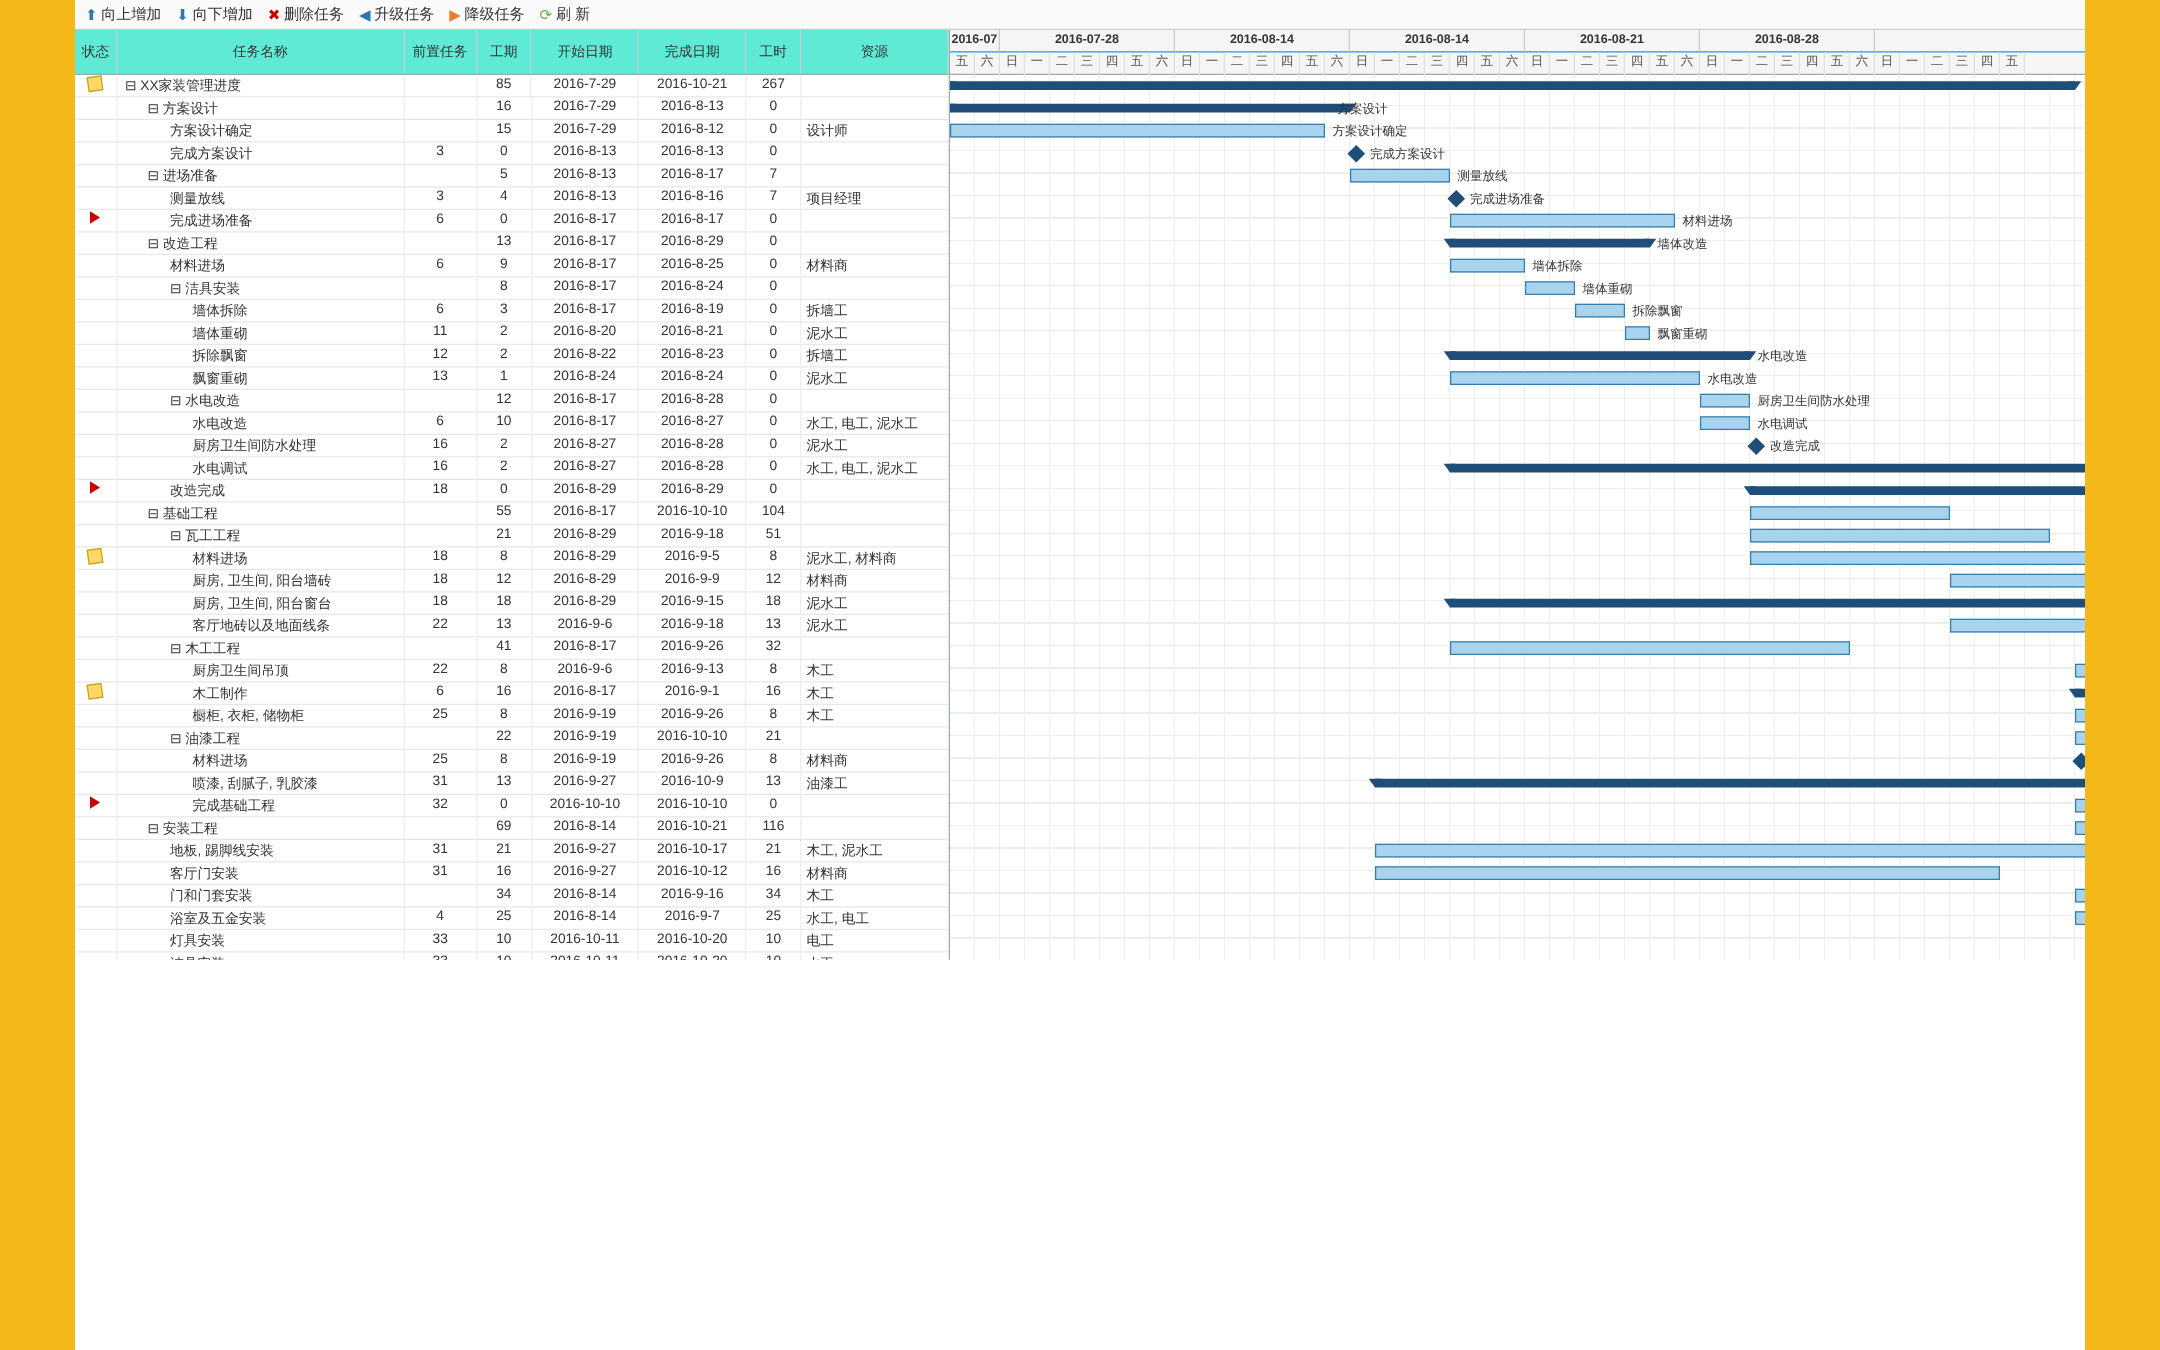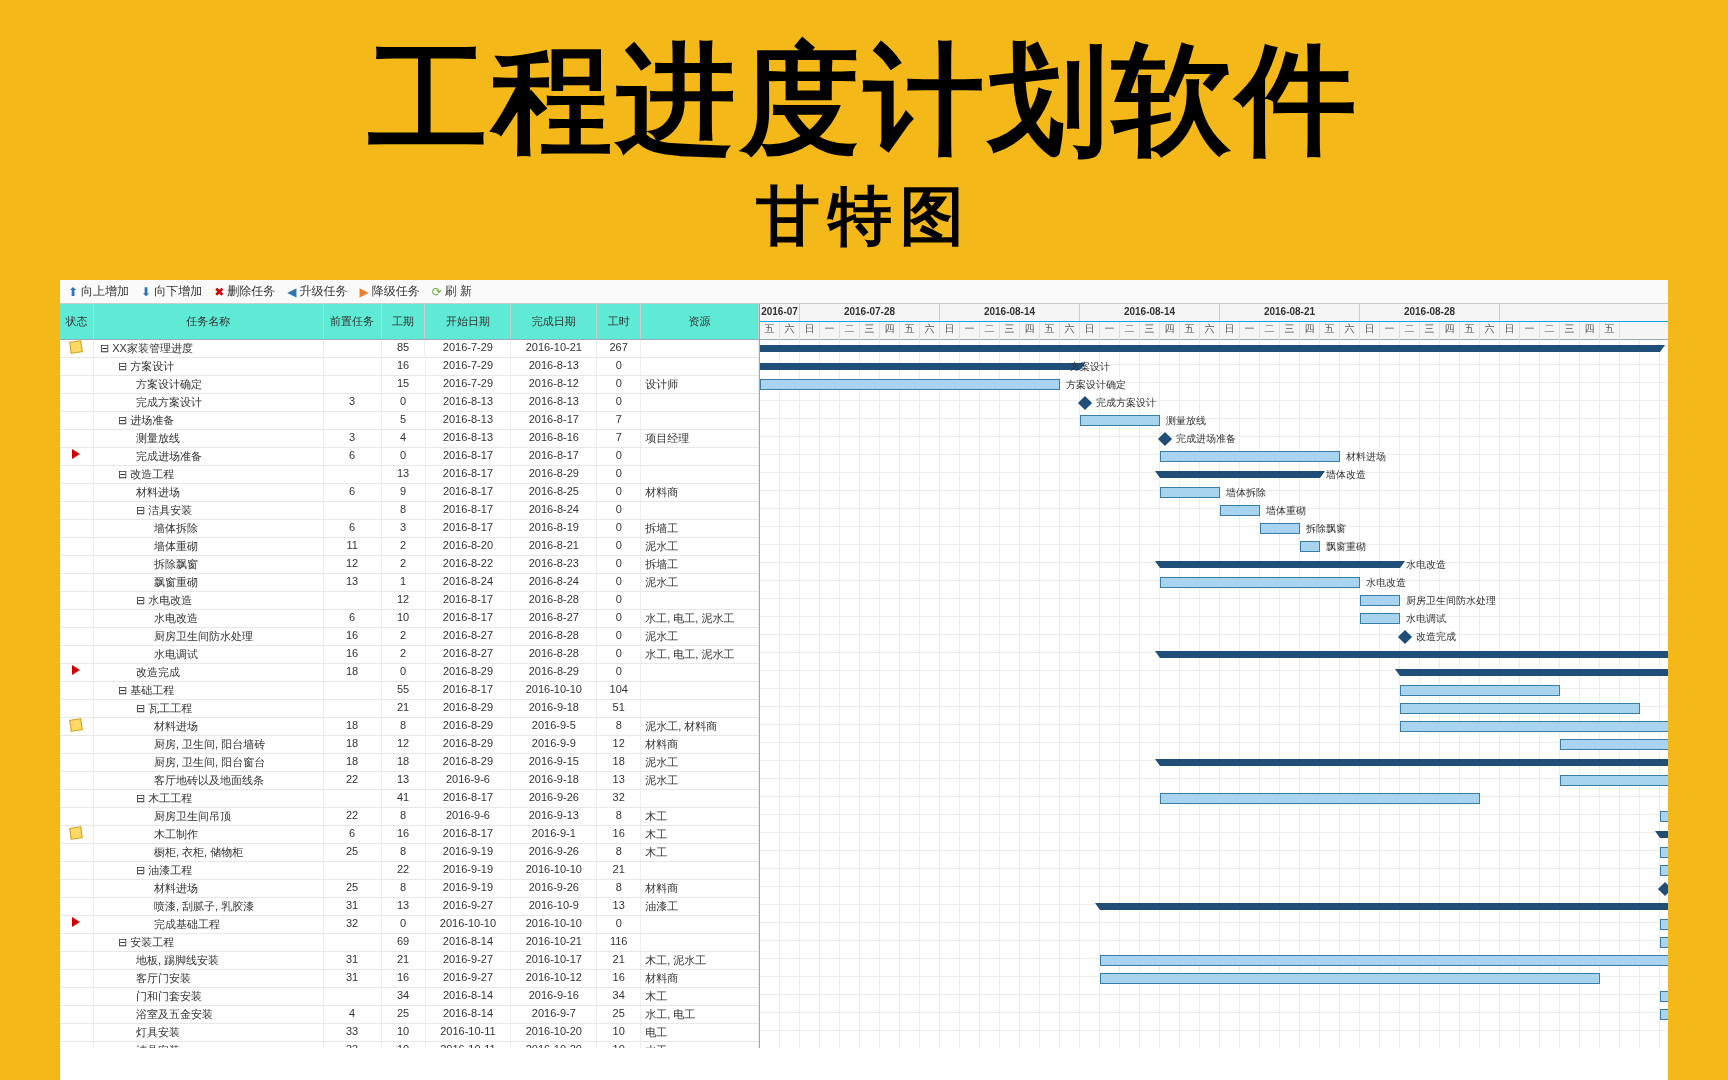--- a/index.html
+++ b/index.html
@@ -57,24 +57,20 @@
 .gbar.summary::before, .gbar.summary::after { content: ''; position: absolute; top: 0; width: 0; height: 0; border-top: 7px solid #1f4e79; border-left: 5px solid transparent; border-right: 5px solid transparent; }
 .gbar.summary::before { left: -5px; }
 .gbar.summary::after { right: -5px; }
 .gmile { position: absolute; width: 10px; height: 10px; top: 4px; background: #1f4e79; transform: rotate(45deg); }
 .glabel { position: absolute; font-size: 10px; color: #333; top: 2px; white-space: nowrap; }
 </style>
 </head>
 <body>
 
 <div class="frame">
-  <div class="header-banner">
-    <h1>工程进度计划软件</h1>
-    <h2>甘特图</h2>
-  </div>
 
 
   <div class="toolbar2">
     <div class="tb-item">
         <span class="ico-up">⬆</span>
         <span>向上增加</span>
       </div>
     <div class="tb-item">
         <span class="ico-down">⬇</span>
         <span>向下增加</span>

